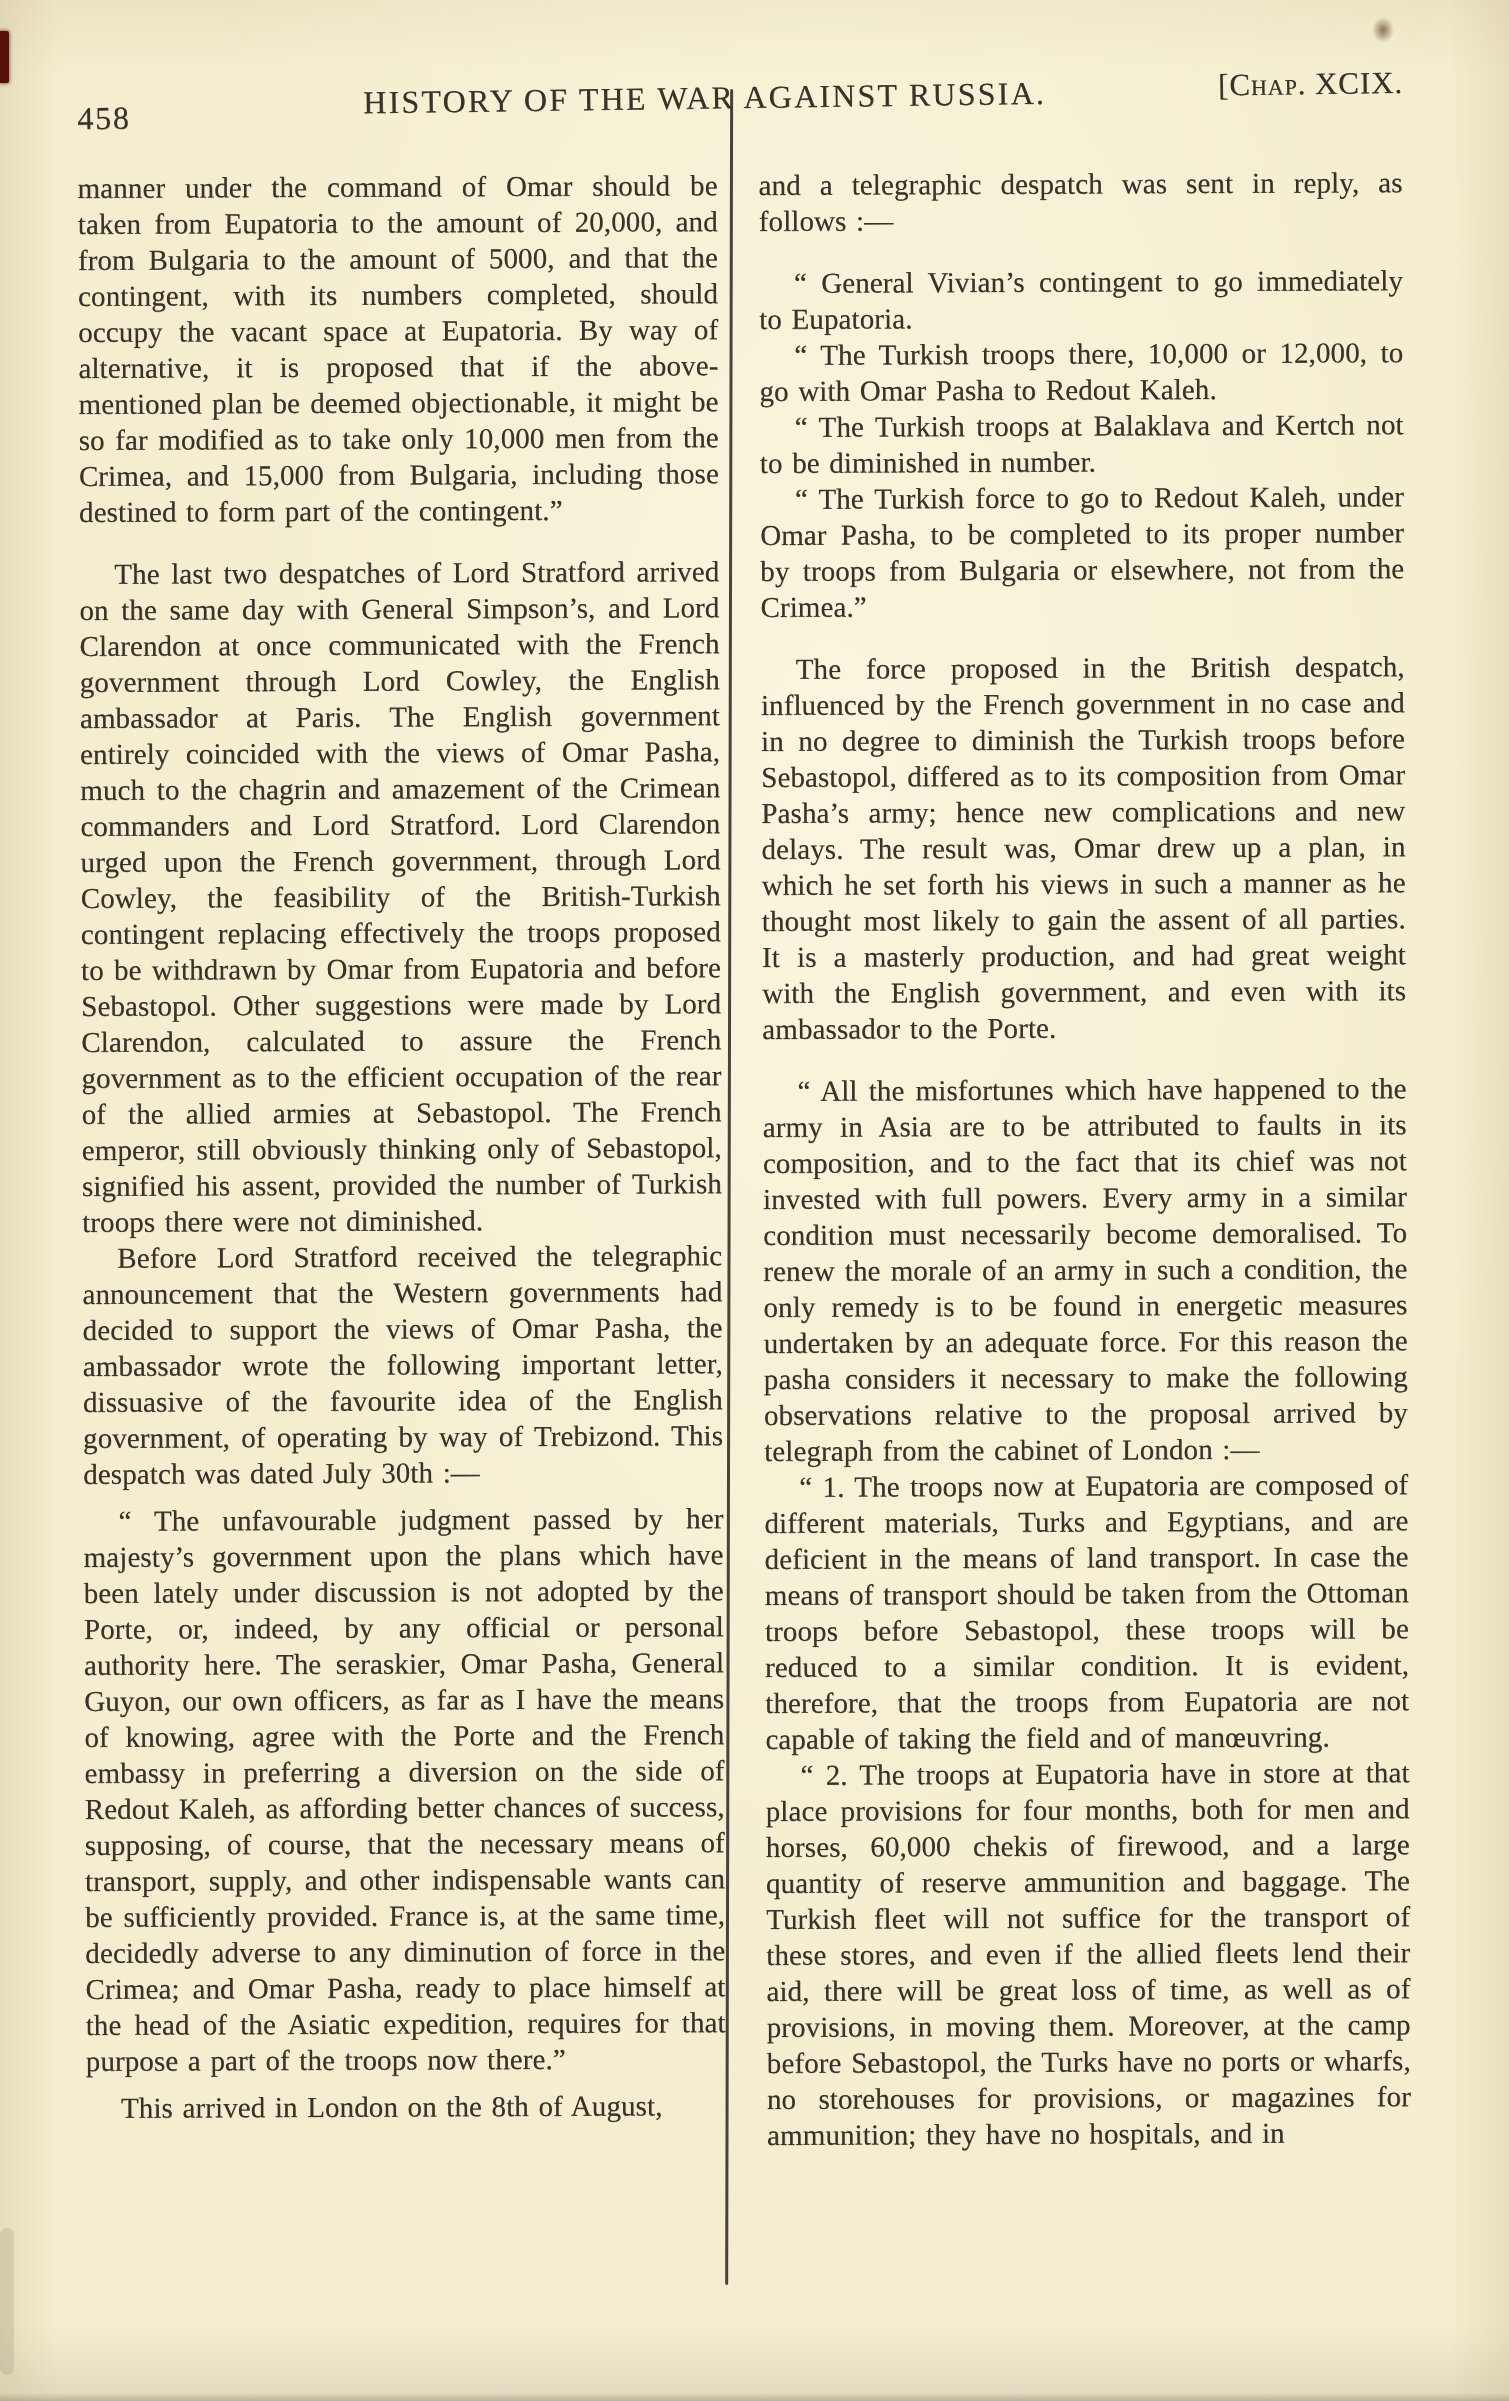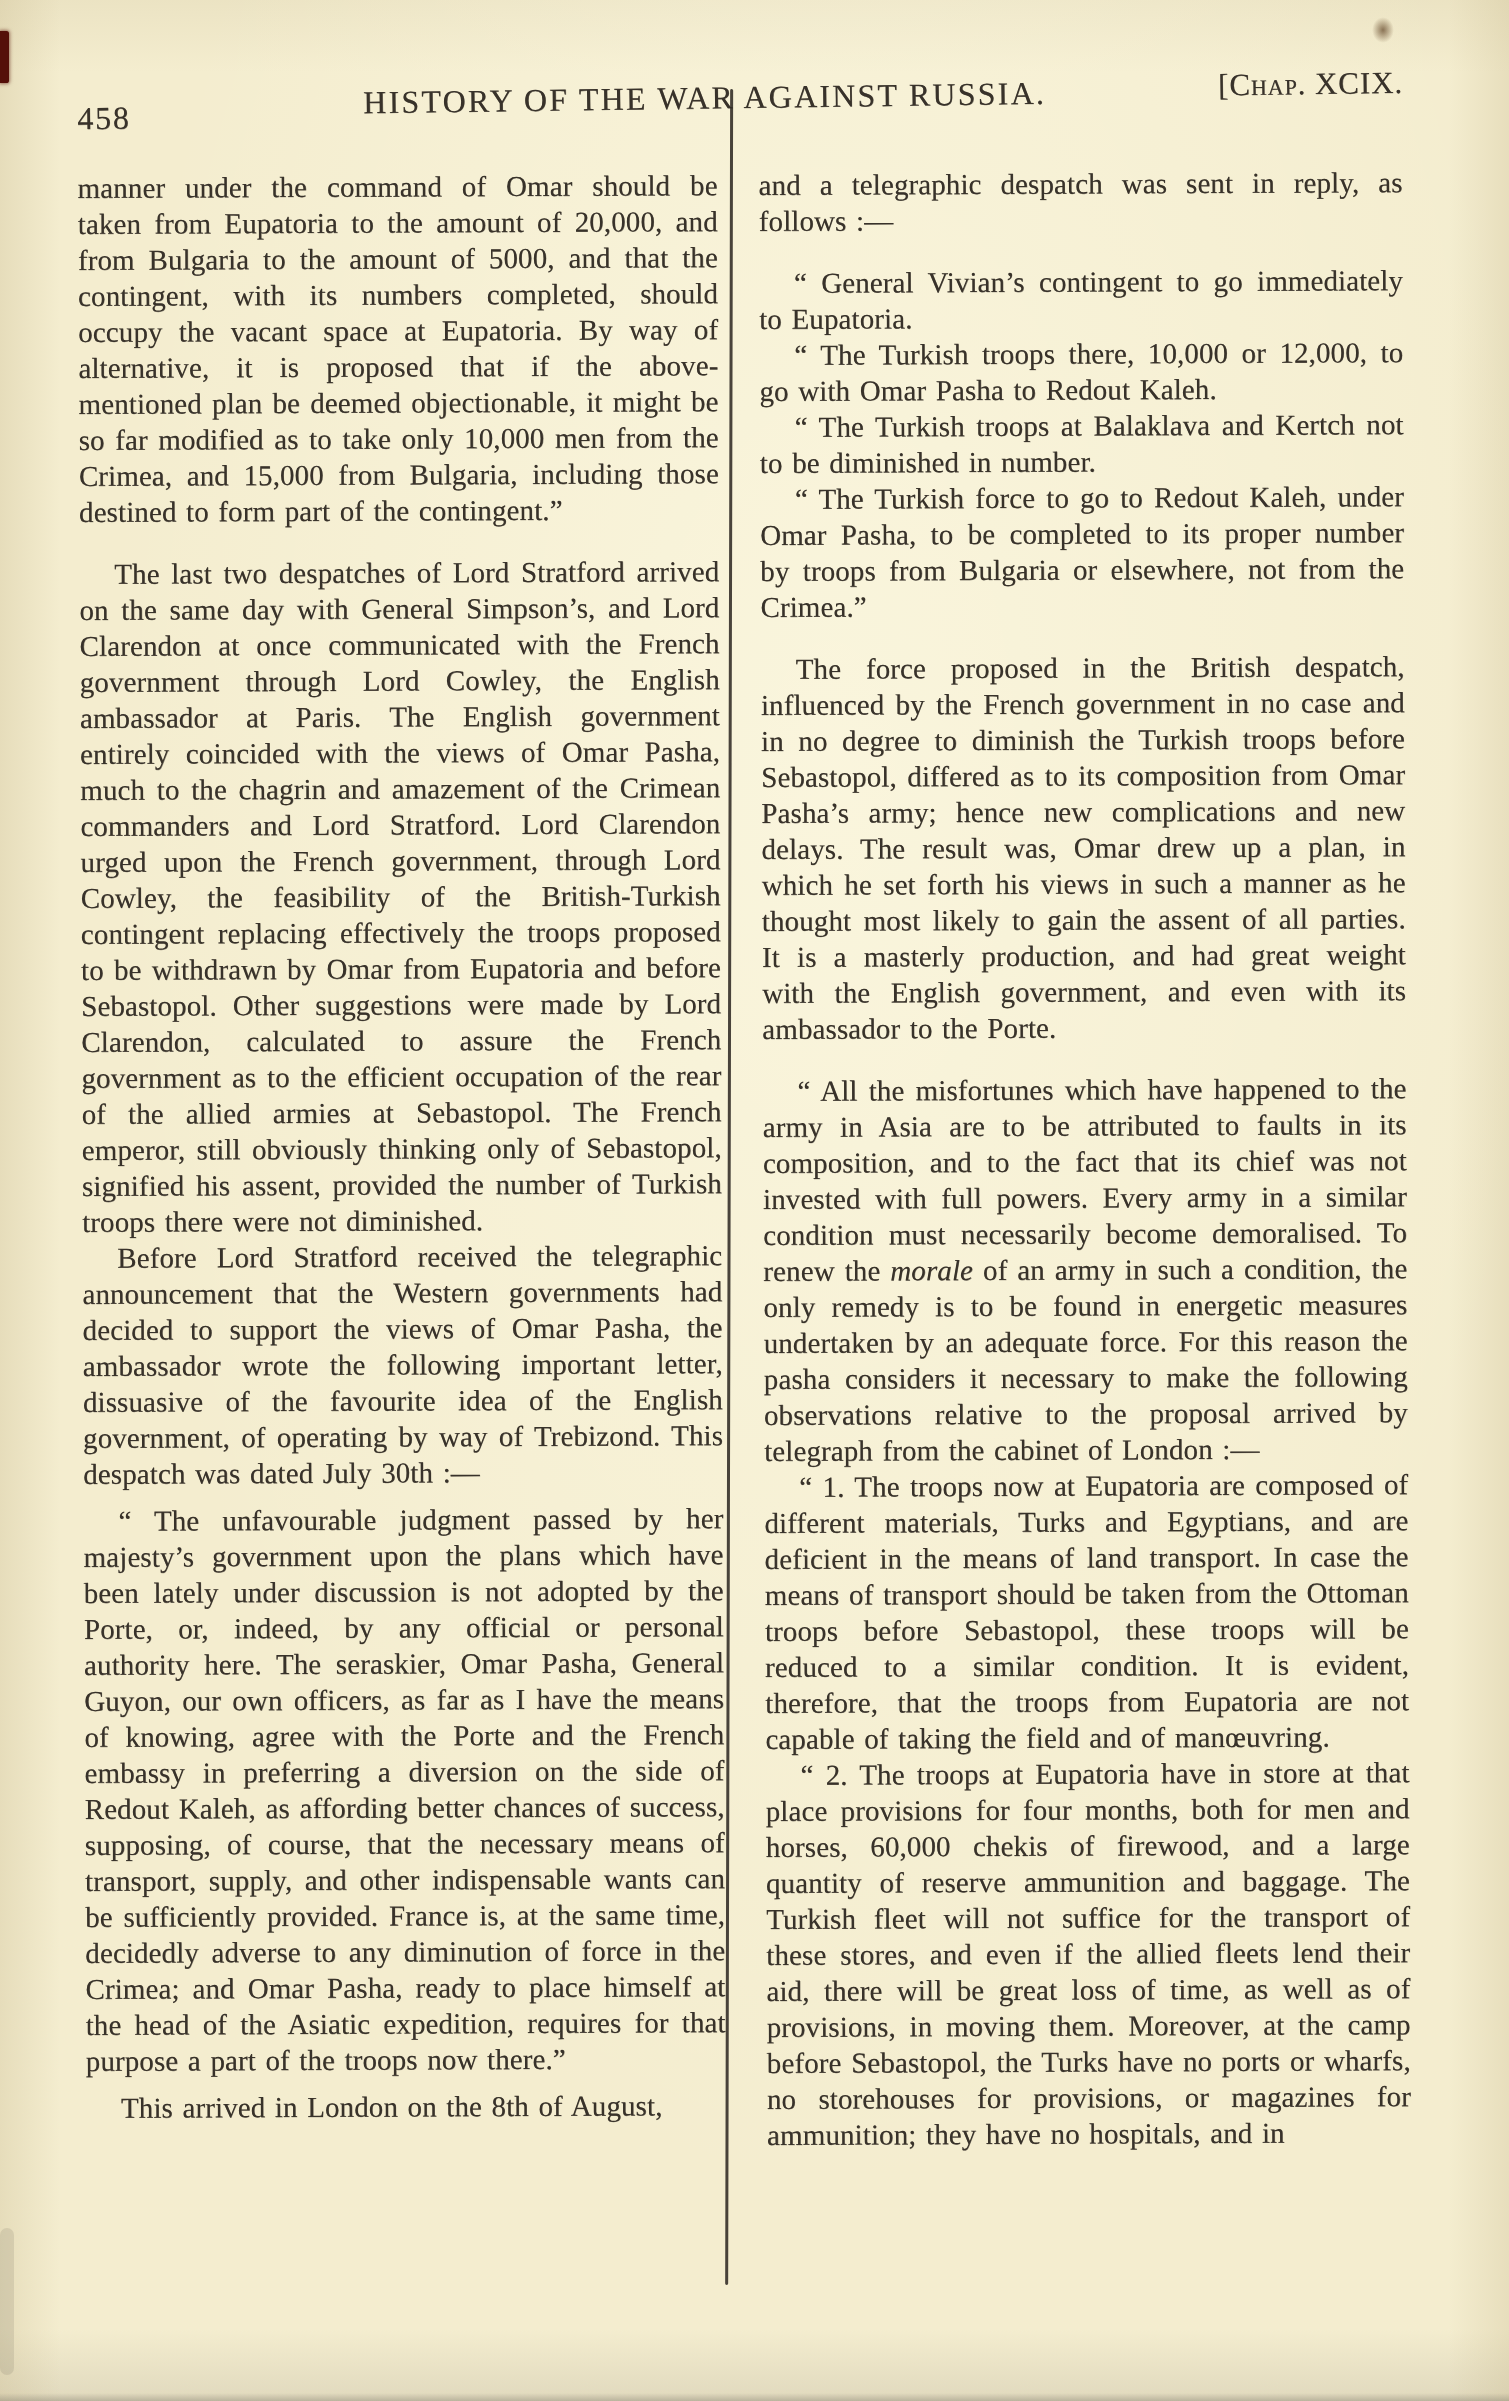--- a/index.html
+++ b/index.html
@@ -50,21 +50,21 @@
   .col p, .page-header > div {
     text-shadow: 0.3px 0.3px 0.5px rgba(56,50,42,0.55);
   }
   .col-left  { left: 82px;  width: 640px; }
   .col-right { left: 763px; width: 644px; }
 
   .col p { margin: 0; text-indent: 35px; }
   .col p.noindent { text-indent: 0; }
   .col p.gap-lg { margin-top: 26px; }
   .col p.gap-sm { margin-top: 11.2px; }
-  .italic { font-style: italic; }
+  .italic { }
 
   .column-divider {
     position: absolute; left: 735px; top: 89px;
     width: 2.6px; height: 2196px;
     background: rgba(48,42,36,0.88);
     transform-origin: top center;
     transform: rotate(0.38deg);
     border-radius: 1.7px;
   }
 

